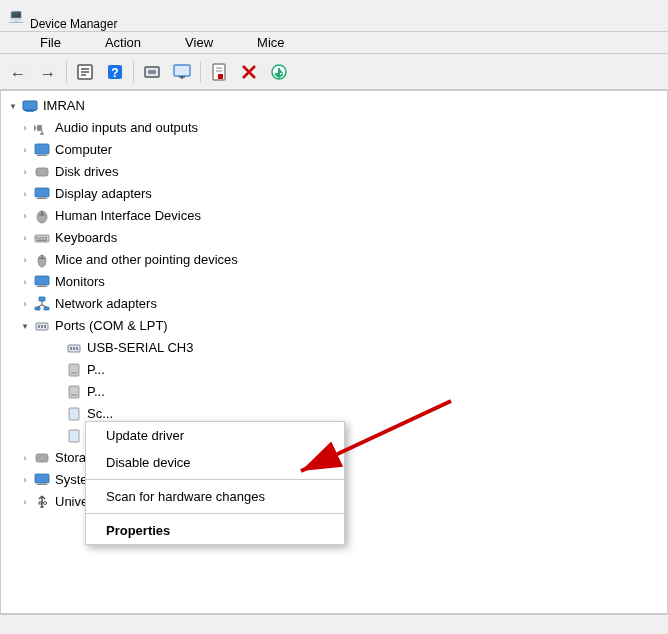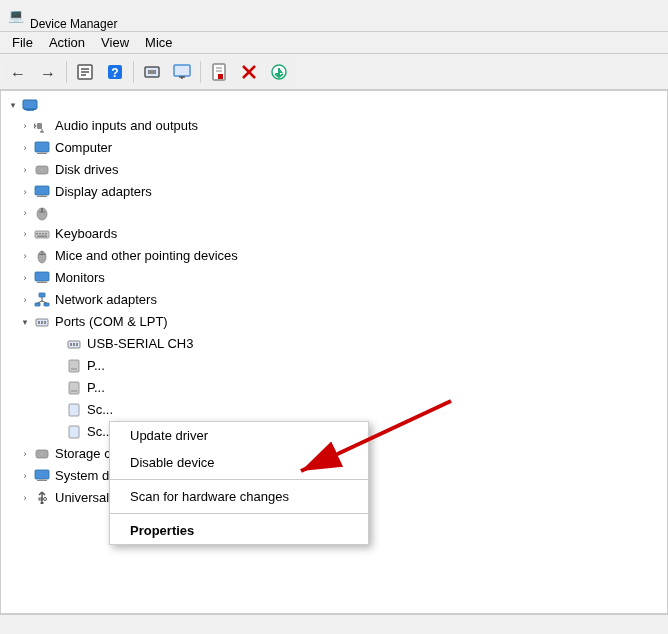--- a/index.html
+++ b/index.html
@@ -41,20 +41,21 @@
       display: flex;
       align-items: center;
       padding: 0 4px;
       border-bottom: 1px solid #ccc;
     }
     .menu-item {
       padding: 2px 8px;
       font-size: 13px;
       cursor: pointer;
       color: #000;
+      margin-left: 28px;
     }
 
     
     .toolbar {
       background: #f0f0f0;
       height: 36px;
       display: flex;
       align-items: center;
       padding: 2px 4px;
       border-bottom: 1px solid #ccc;
@@ -137,21 +138,21 @@
       align-items: center;
       padding: 0 8px;
       font-size: 11px;
       color: #444;
     }
 
     
     .context-menu {
       position: absolute;
       top: 330px;
-      left: 108px;
+      left: 84px;
       width: 260px;
       background: #fff;
       border: 1px solid #ccc;
       box-shadow: 3px 3px 8px rgba(0,0,0,0.3);
       z-index: 100;
       font-size: 13px;
     }
     .ctx-item {
       padding: 6px 20px;
       cursor: pointer;
@@ -257,20 +258,21 @@
 
     <div class="tree-item" style="padding-left: 4px;">
       <span class="chevron">▾</span>
       <span class="item-icon icon-root">
         <svg width="16" height="16" viewBox="0 0 16 16">
           <rect x="1" y="3" width="14" height="9" rx="1" fill="#4a90d9" stroke="#2a6fa8" stroke-width="1"></rect>
           <rect x="4" y="12" width="8" height="2" fill="#4a90d9"></rect>
           <rect x="2" y="12" width="12" height="1" fill="#2a6fa8"></rect>
         </svg>
       </span>
+      <span class="item-label">IMRAN</span>
     </div>
 
     <div class="tree-item indent1">
       <span class="chevron">›</span>
       <span class="item-icon">
         <svg width="16" height="16" viewBox="0 0 16 16">
           <rect x="3" y="5" width="5" height="6" rx="1" fill="#888"></rect>
           <path d="M2 7 Q1 8 2 9" stroke="#555" stroke-width="1" fill="none"></path>
           <path d="M1 5.5 Q-1 8 1 10.5" stroke="#555" stroke-width="1" fill="none"></path>
           <line x1="6" y1="14" x2="10" y2="14" stroke="#555" stroke-width="1"></line>
@@ -318,20 +320,21 @@
 
     <div class="tree-item indent1">
       <span class="chevron">›</span>
       <span class="item-icon">
         <svg width="16" height="16" viewBox="0 0 16 16">
           <ellipse cx="8" cy="9" rx="5" ry="6" fill="#aaa" stroke="#888" stroke-width="0.8"></ellipse>
           <line x1="8" y1="3" x2="8" y2="7" stroke="#666" stroke-width="1.5"></line>
           <line x1="5" y1="7" x2="11" y2="7" stroke="#666" stroke-width="0.8"></line>
         </svg>
       </span>
+      <span class="item-label">Human Interface Devices</span>
     </div>
 
     <div class="tree-item indent1">
       <span class="chevron">›</span>
       <span class="item-icon">
         <svg width="16" height="16" viewBox="0 0 16 16">
           <rect x="1" y="5" width="14" height="7" rx="1" fill="#ccc" stroke="#888" stroke-width="0.8"></rect>
           <rect x="2" y="7" width="2" height="1.5" fill="#888" rx="0.3"></rect>
           <rect x="5" y="7" width="2" height="1.5" fill="#888" rx="0.3"></rect>
           <rect x="8" y="7" width="2" height="1.5" fill="#888" rx="0.3"></rect>

